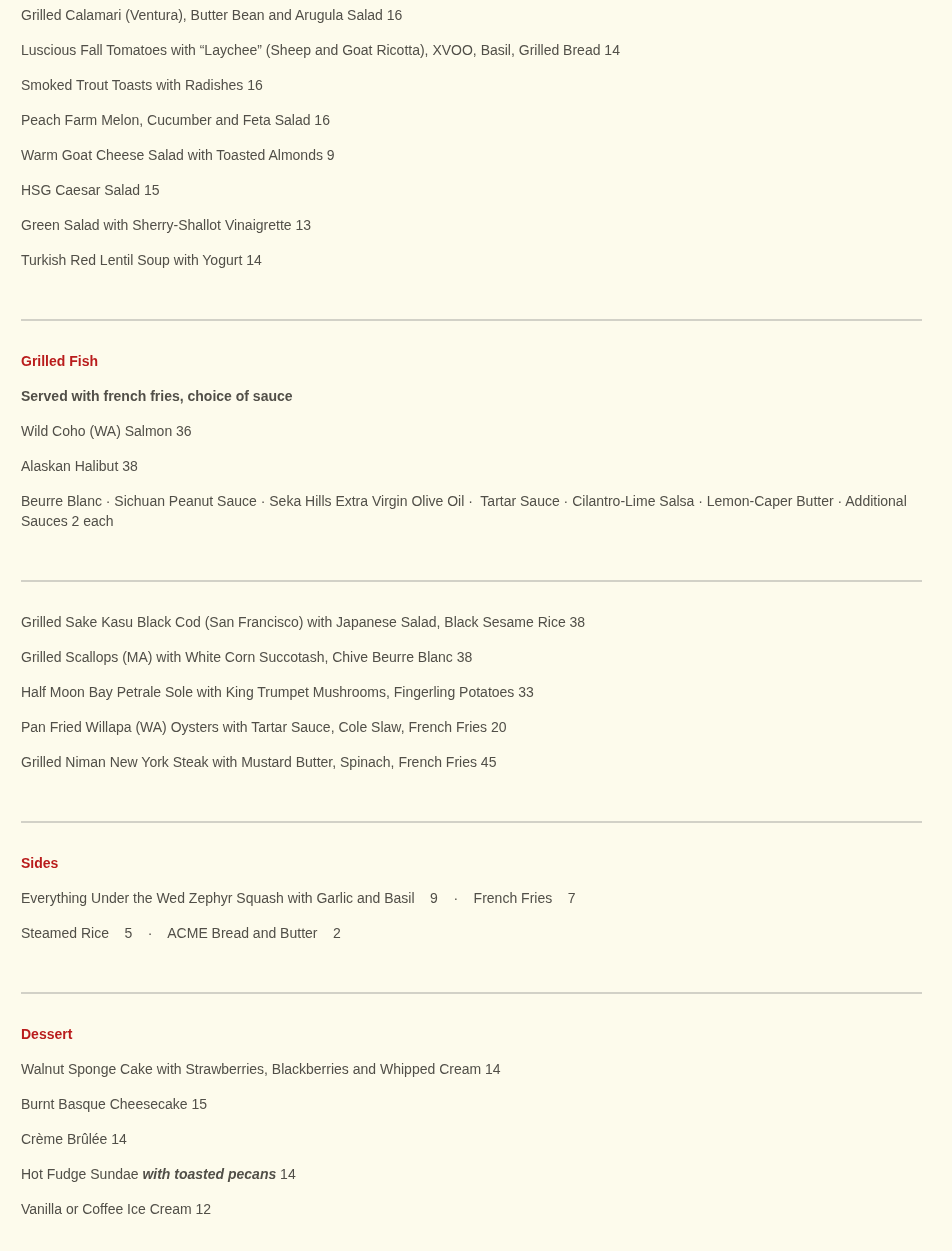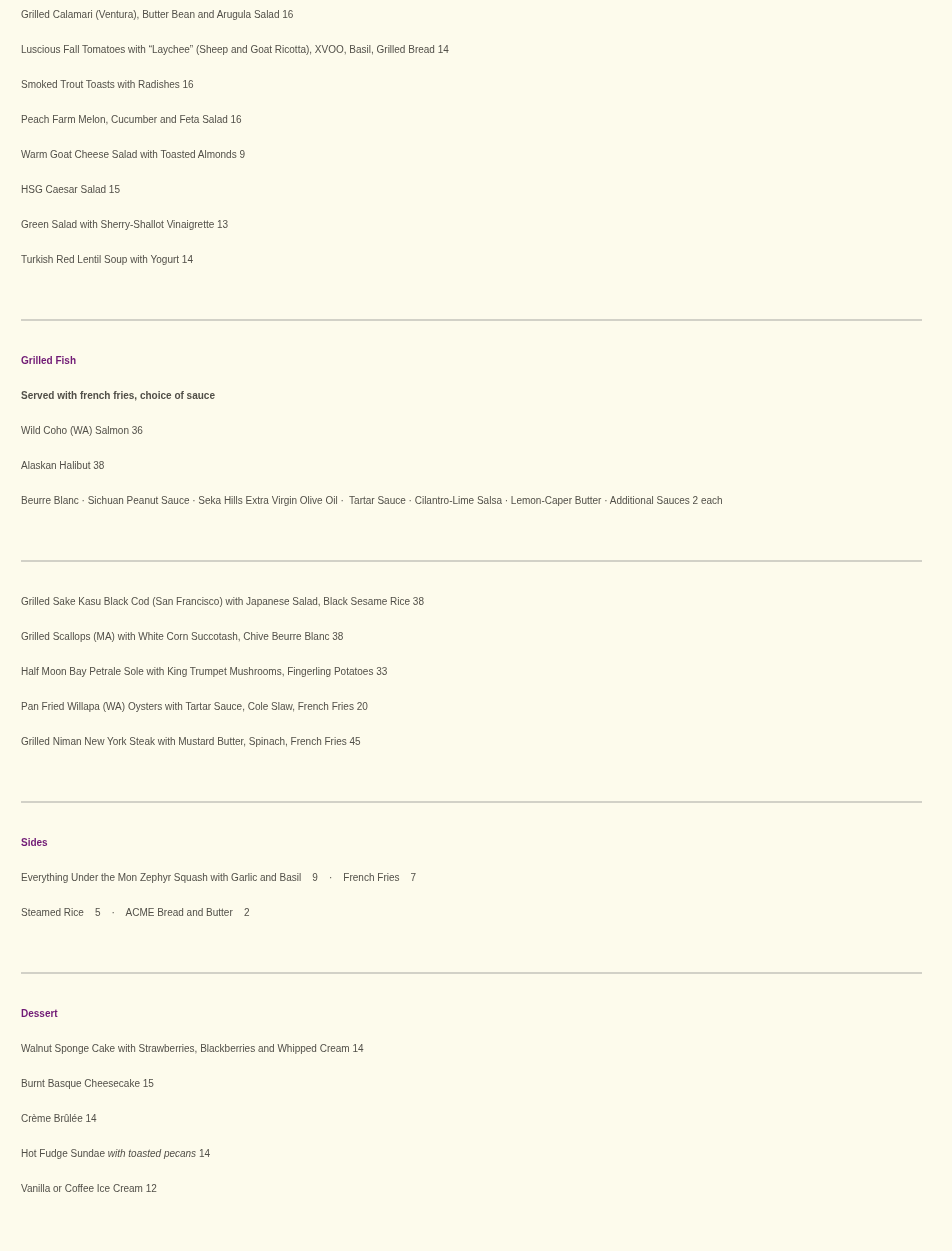--- a/index.html
+++ b/index.html
@@ -13,28 +13,28 @@
     color: #514f48;
   }
   .page {
     width: 952px;
     height: 1251px;
     padding: 5px 30px 0 21px;
     overflow: hidden;
   }
   p.item, p.heading, p.note {
     margin: 15px 0;
-    font-size: 10px;
+    font-size: 14px;
     line-height: 20px;
     white-space: pre-wrap;
   }
   section:first-of-type p:first-child { margin-top: 0; }
-  p.heading { font-weight: 700; color: #701a75; }
+  p.heading { font-weight: 700; color: #b91c1c; }
   p.note { font-weight: 600; }
-  .emph { font-style: italic; font-weight: 400; }
+  .emph { font-style: italic; font-weight: 700; }
   hr.divider {
     border: none;
     border-top: 2px solid #d2d1c7;
     margin: 49px 0 30px 0;
     width: 100%;
   }
 </style>
 </head>
 <body>
 
@@ -68,21 +68,21 @@
     <p class="item">Grilled Scallops (MA) with White Corn Succotash, Chive Beurre Blanc 38</p>
     <p class="item">Half Moon Bay Petrale Sole with King Trumpet Mushrooms, Fingerling Potatoes 33</p>
     <p class="item">Pan Fried Willapa (WA) Oysters with Tartar Sauce, Cole Slaw, French Fries 20</p>
     <p class="item">Grilled Niman New York Steak with Mustard Butter, Spinach, French Fries 45</p>
   </section>
 
   <hr class="divider">
 
   <section>
     <p class="heading">Sides</p>
-    <p class="item">Everything Under the Mon Zephyr Squash with Garlic and Basil    9    ·    French Fries    7</p>
+    <p class="item">Everything Under the Wed Zephyr Squash with Garlic and Basil    9    ·    French Fries    7</p>
     <p class="item">Steamed Rice    5    ·    ACME Bread and Butter    2</p>
   </section>
 
   <hr class="divider">
 
   <section>
     <p class="heading">Dessert</p>
     <p class="item">Walnut Sponge Cake with Strawberries, Blackberries and Whipped Cream 14</p>
     <p class="item">Burnt Basque Cheesecake 15</p>
     <p class="item">Crème Brûlée 14</p>

